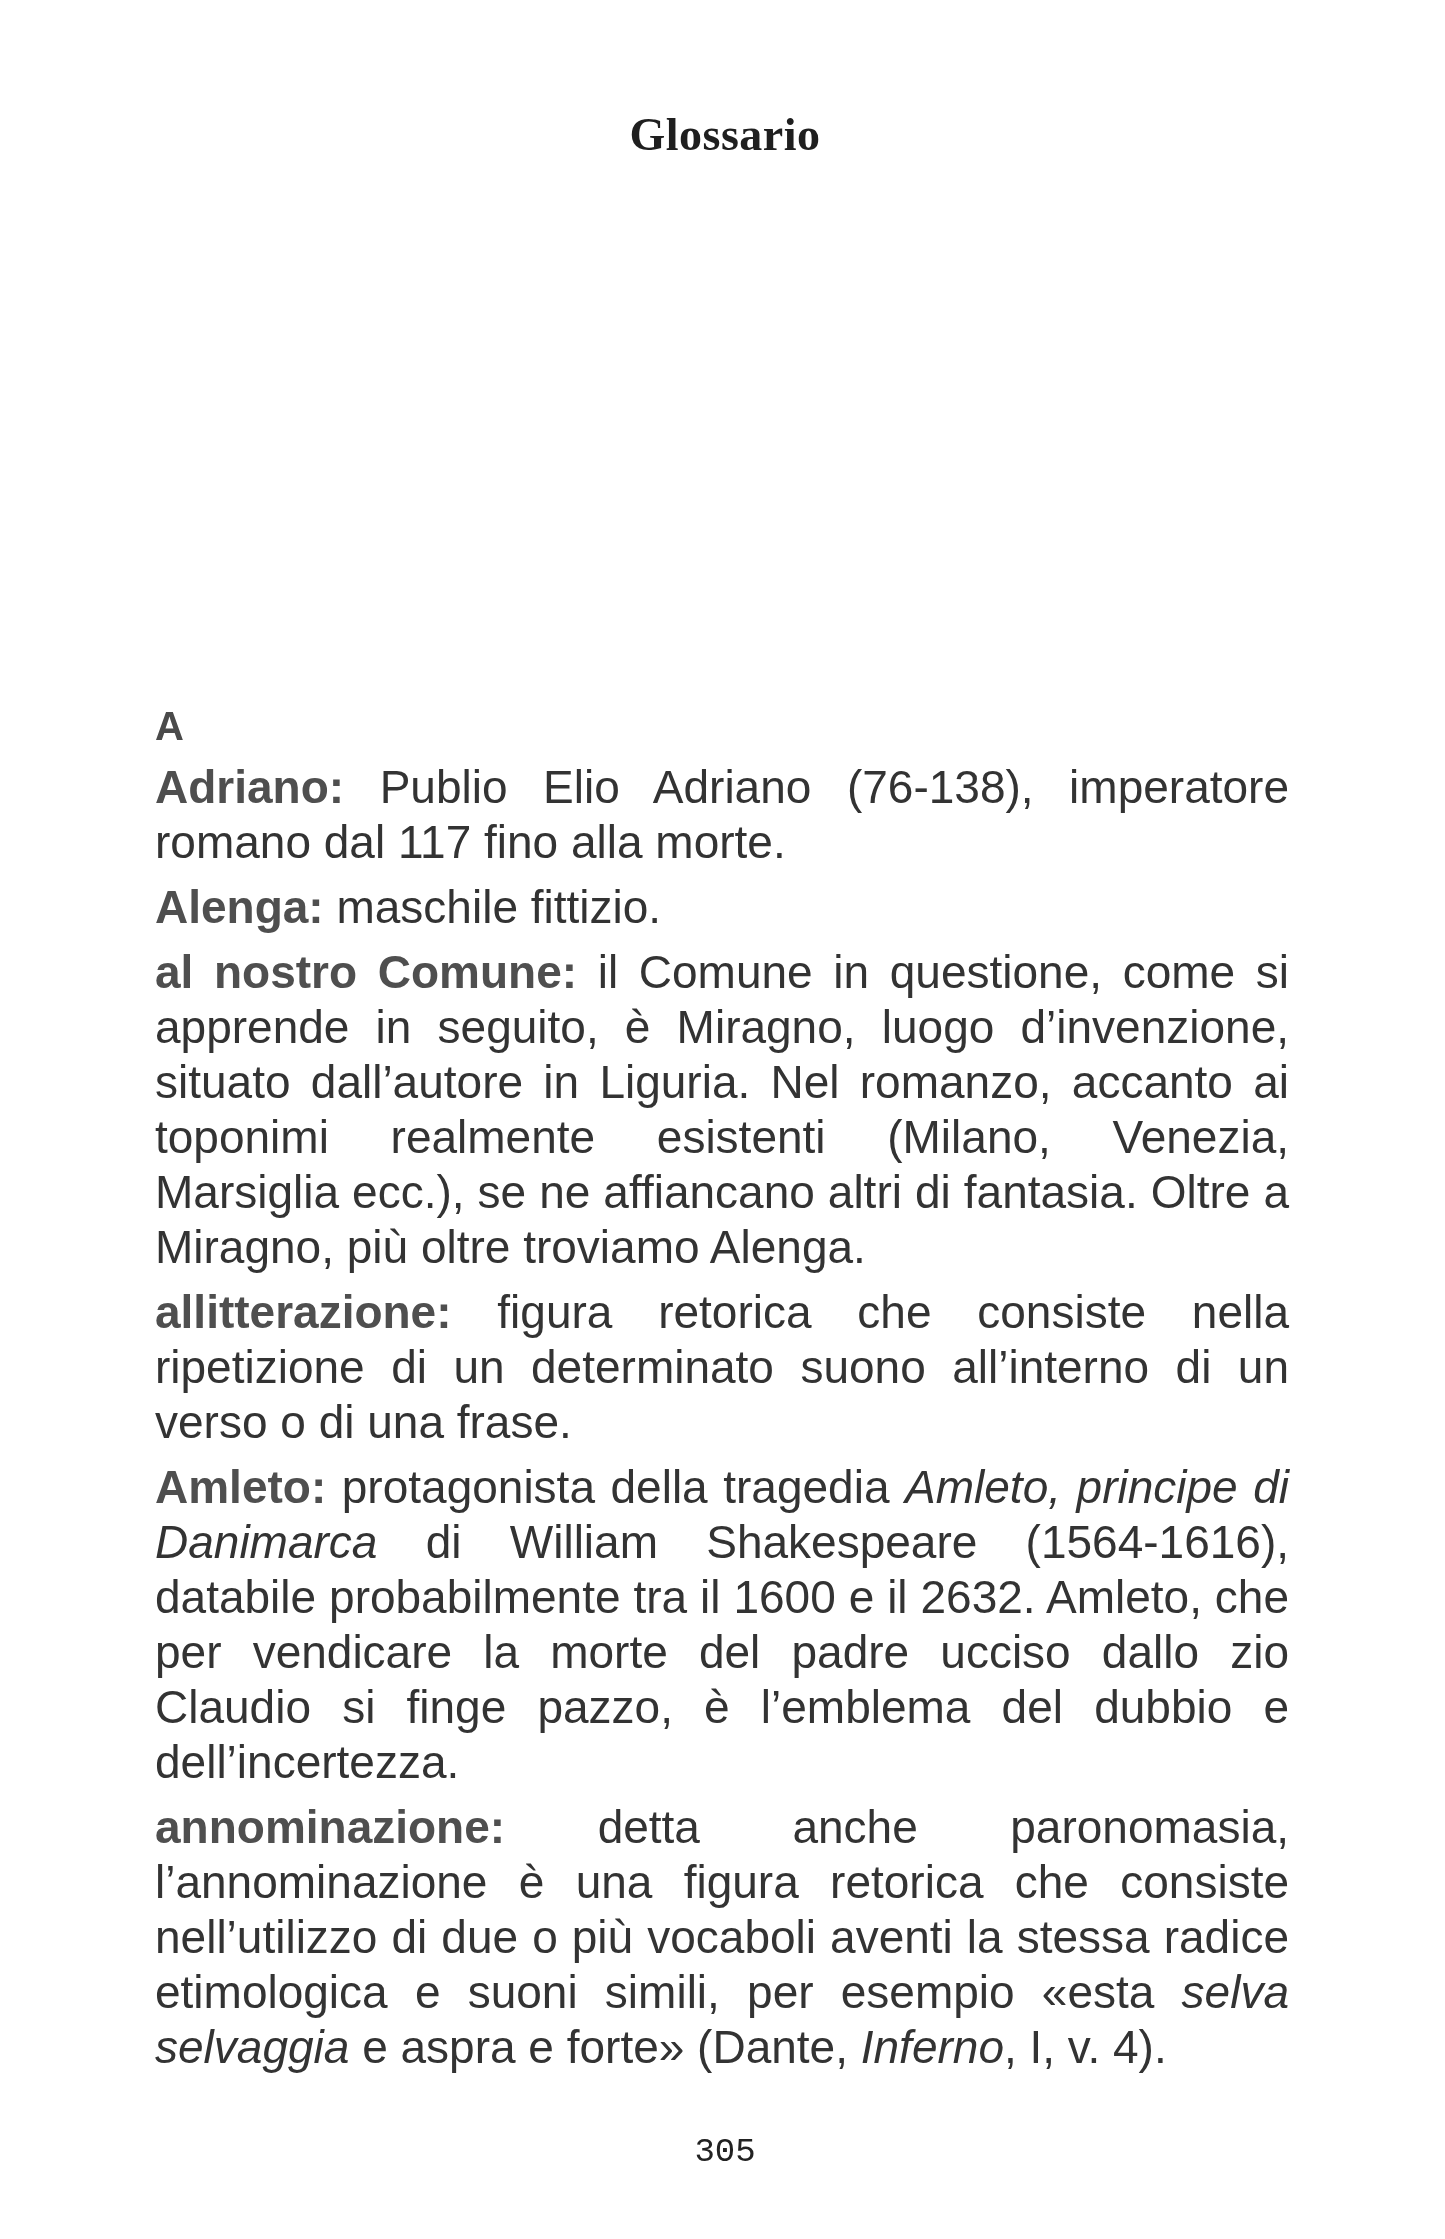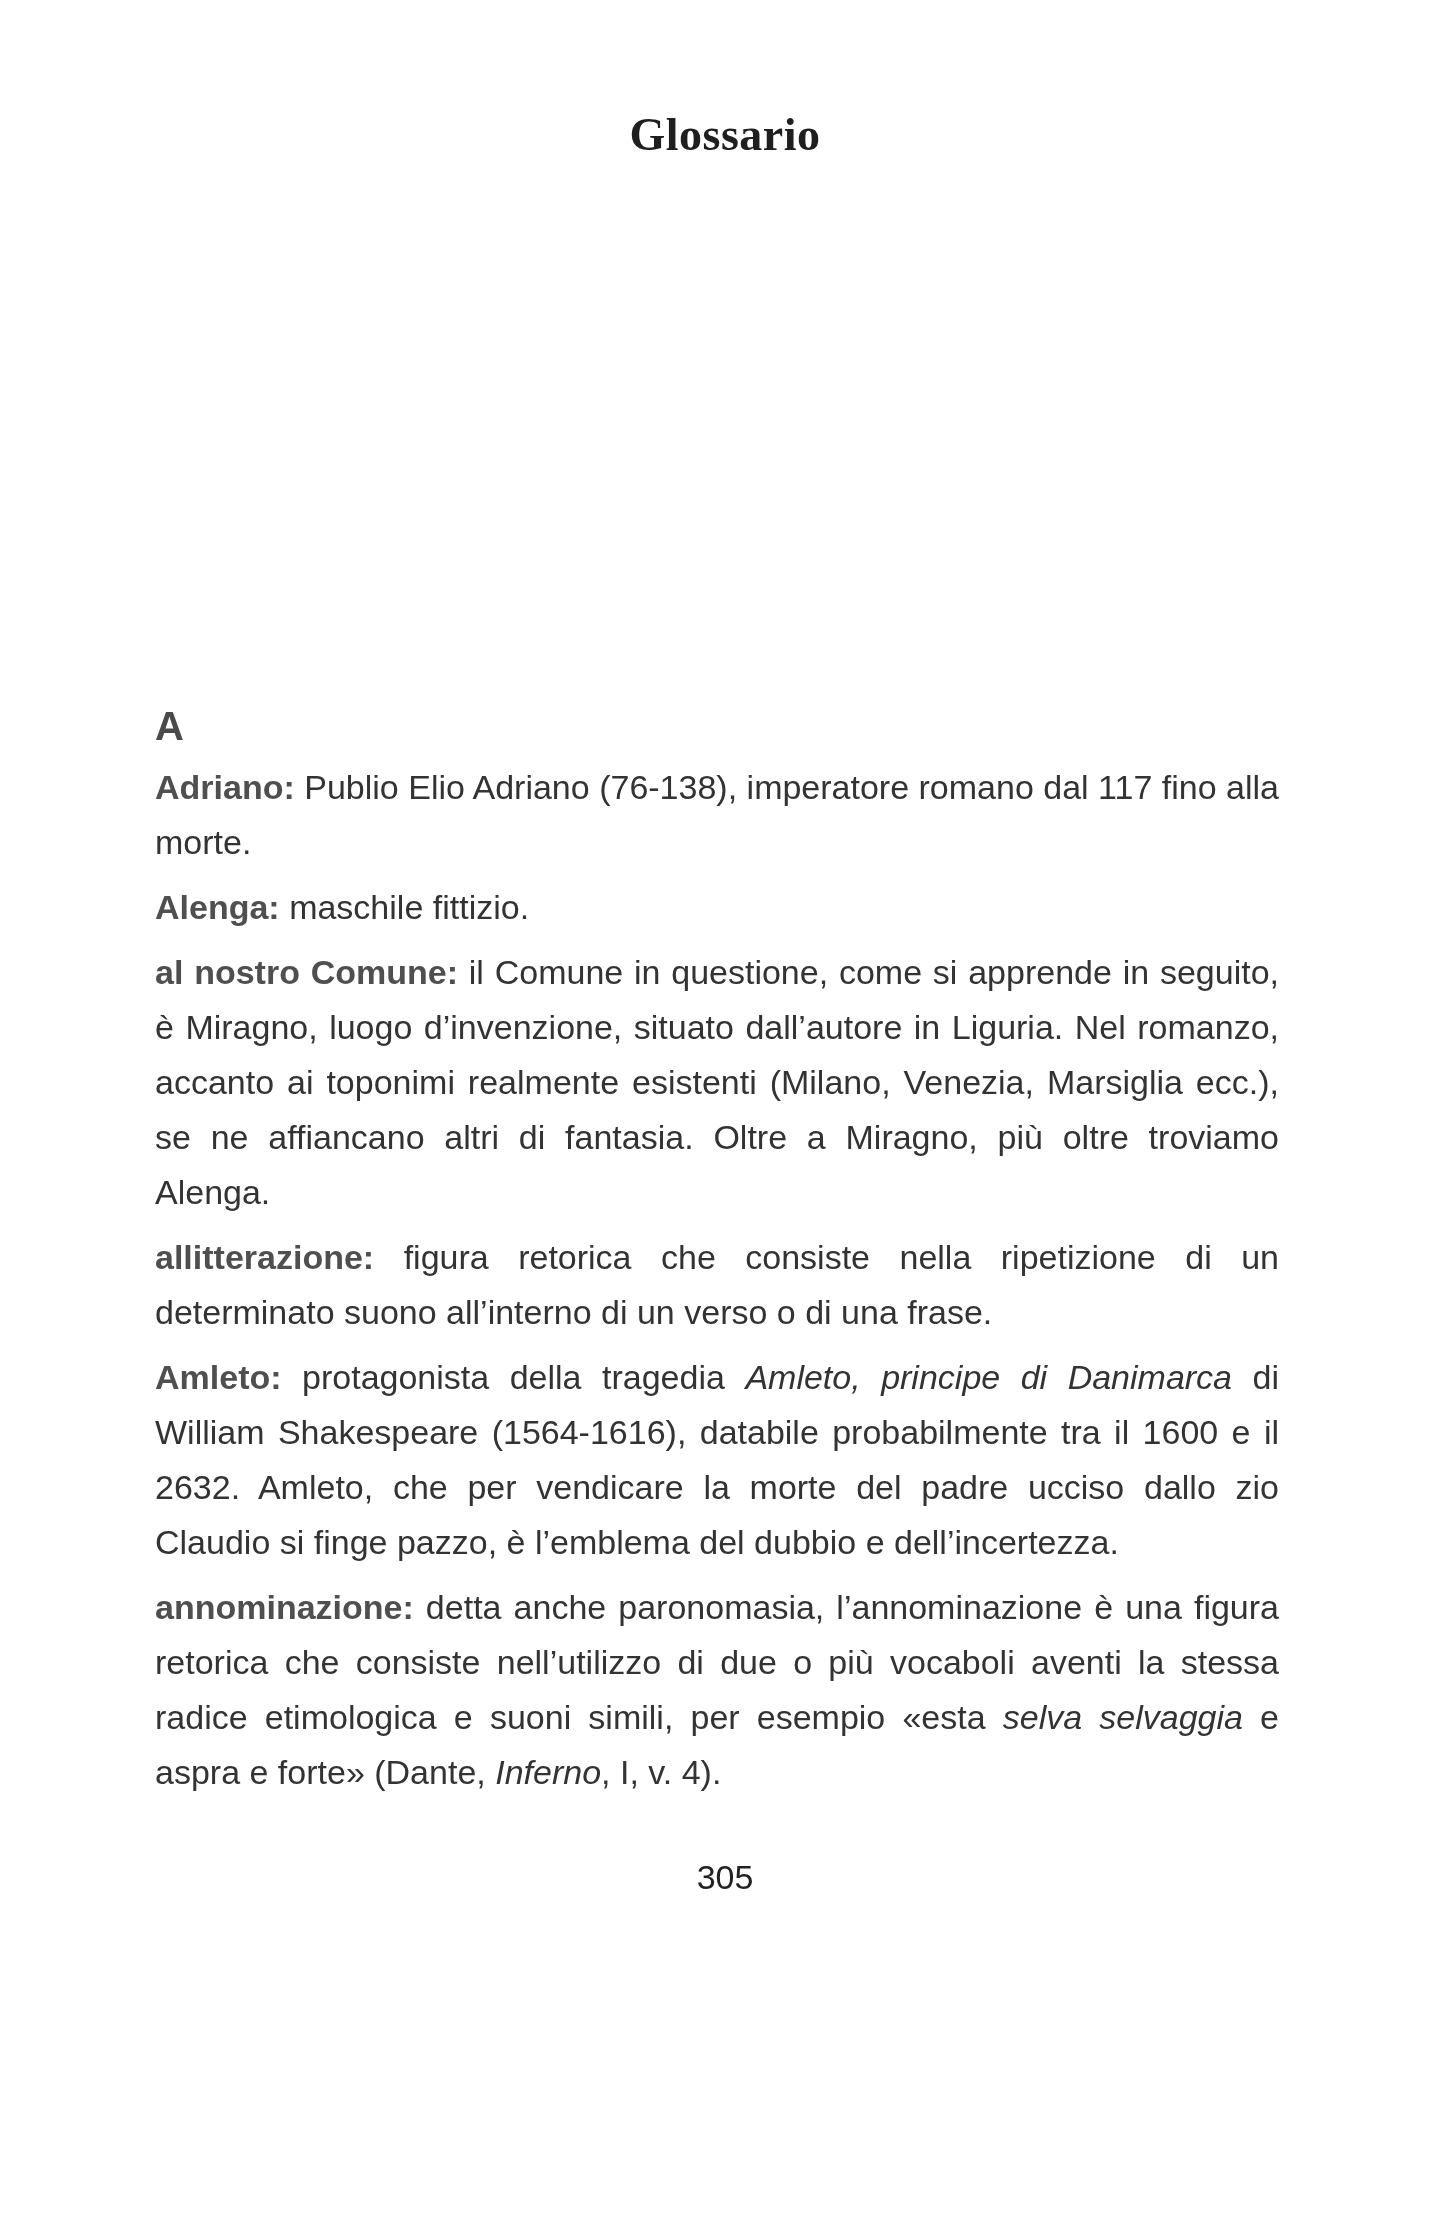--- a/index.html
+++ b/index.html
@@ -35,35 +35,35 @@
     font-size: 40px;
     font-weight: 700;
     color: #4a4a4a;
     margin: 545px 0 14px 0;
     line-height: 1;
   }
   .entries {
     width: 1140px;
   }
   .entry {
-    font-size: 34px;
+    font-size: 46px;
     line-height: 55px;
     color: #333333;
     text-align: justify;
-    margin: 0 16px 10px 0;
+    margin: 0 6px 10px 0;
   }
   .entry .term {
     font-weight: 700;
     color: #4f4f4f;
   }
   .entry .it {
     font-style: italic;
   }
   .page-number {
-    font-family: Liberation Sans, sans-serif;
+    font-family: Liberation Mono, monospace;
     font-size: 34px;
     color: #222222;
     text-align: center;
     margin-top: 58px;
   }
 </style>
 </head>
 <body>
 
 <div class="page">

